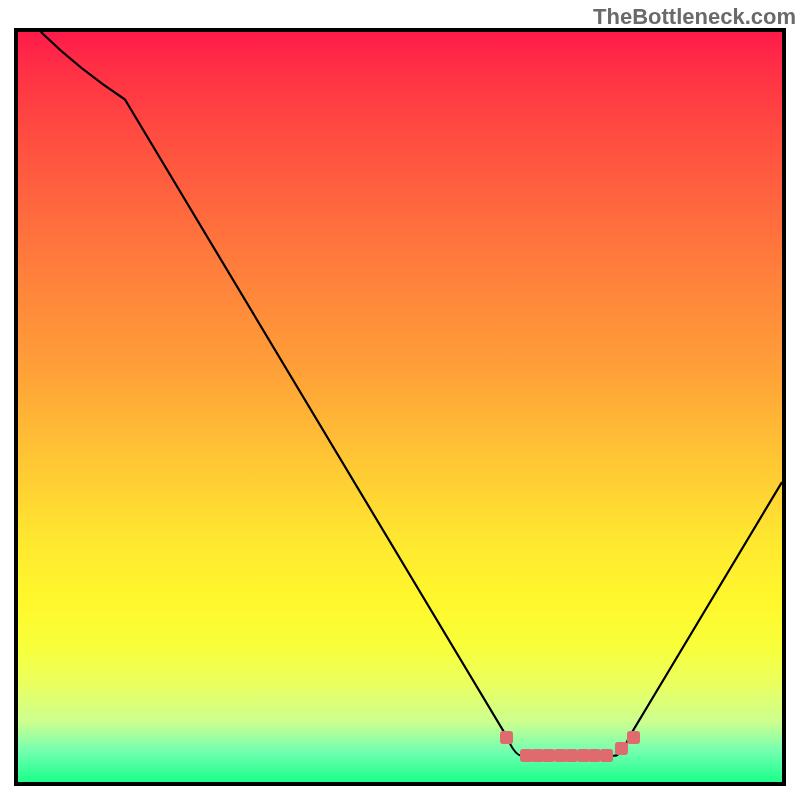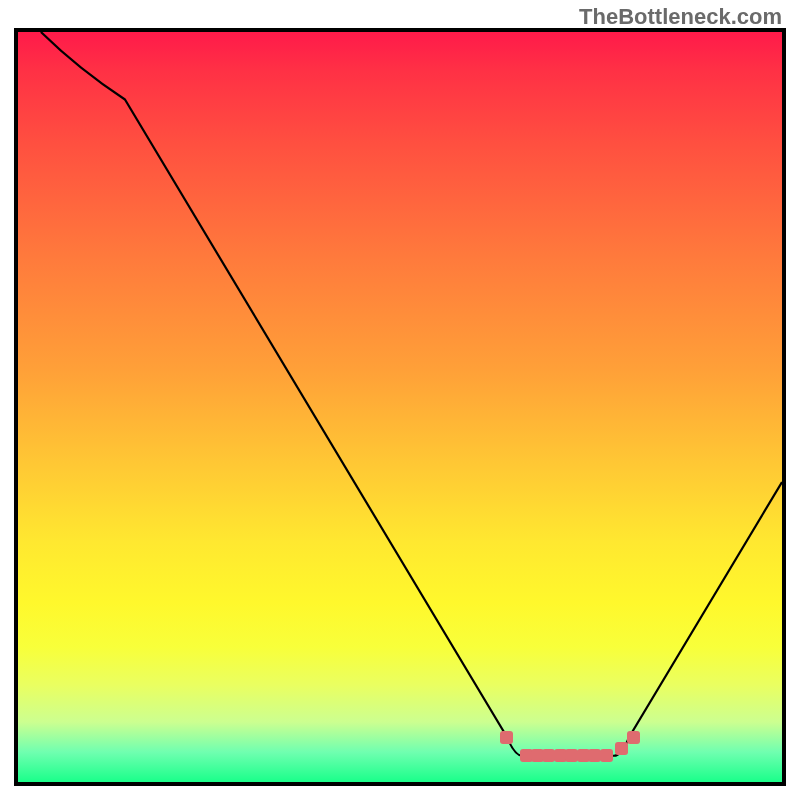--- a/index.html
+++ b/index.html
@@ -6,21 +6,21 @@
   body {
     width: 800px;
     height: 800px;
     background: #ffffff;
     position: relative;
     font-family: Arial, sans-serif;
   }
   .watermark {
     position: absolute;
     top: 4px;
-    right: 18px;
+    right: 4px;
     font-size: 22px;
     font-weight: bold;
     color: #6a6a6a;
     z-index: 10;
   }
   .plot-area {
     position: absolute;
     top: 28px;
     left: 14px;
     width: 772px;

